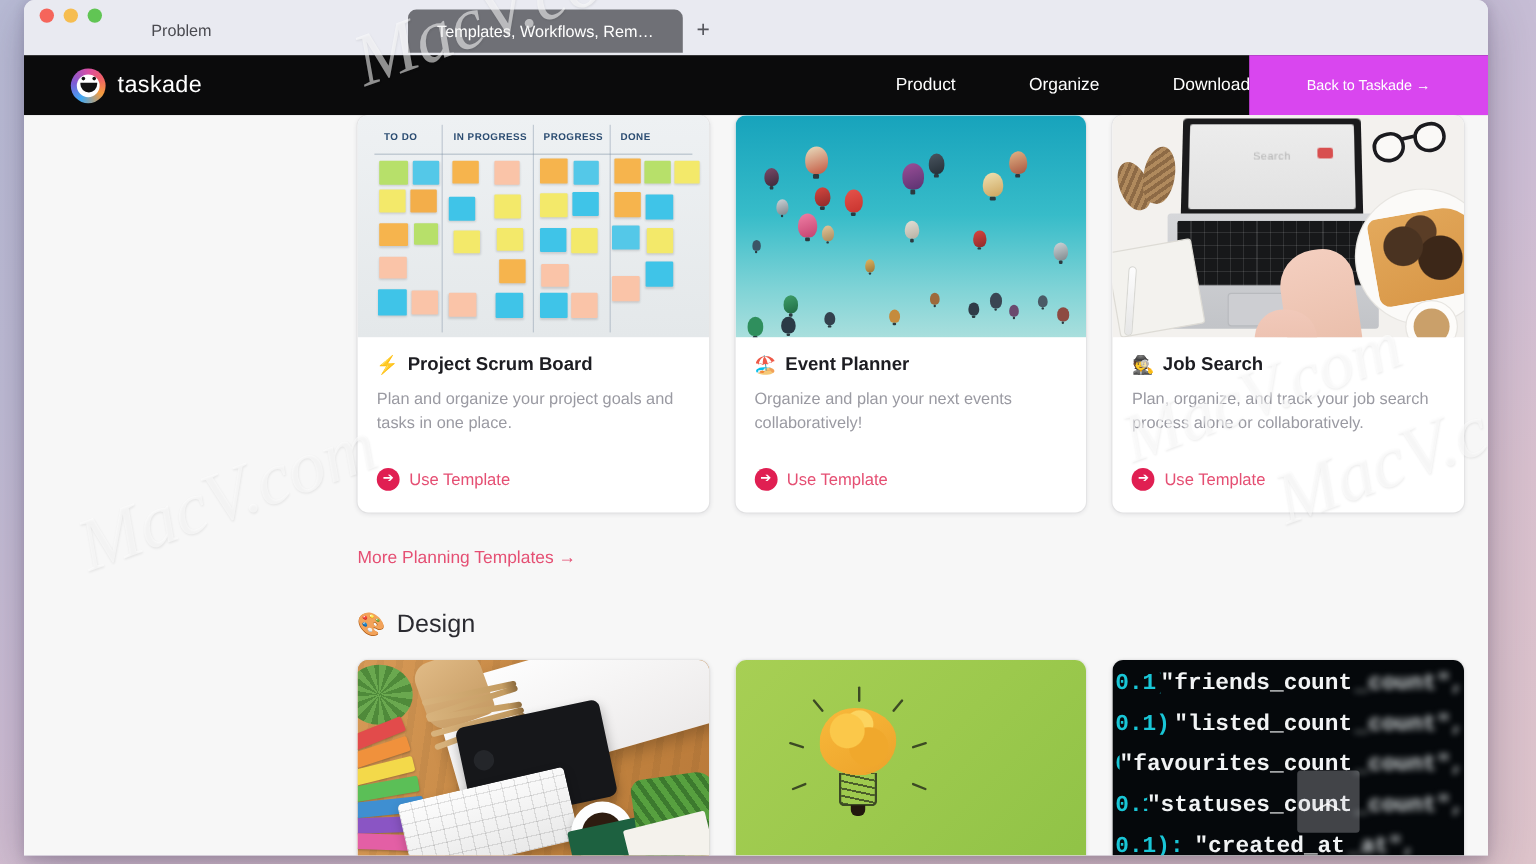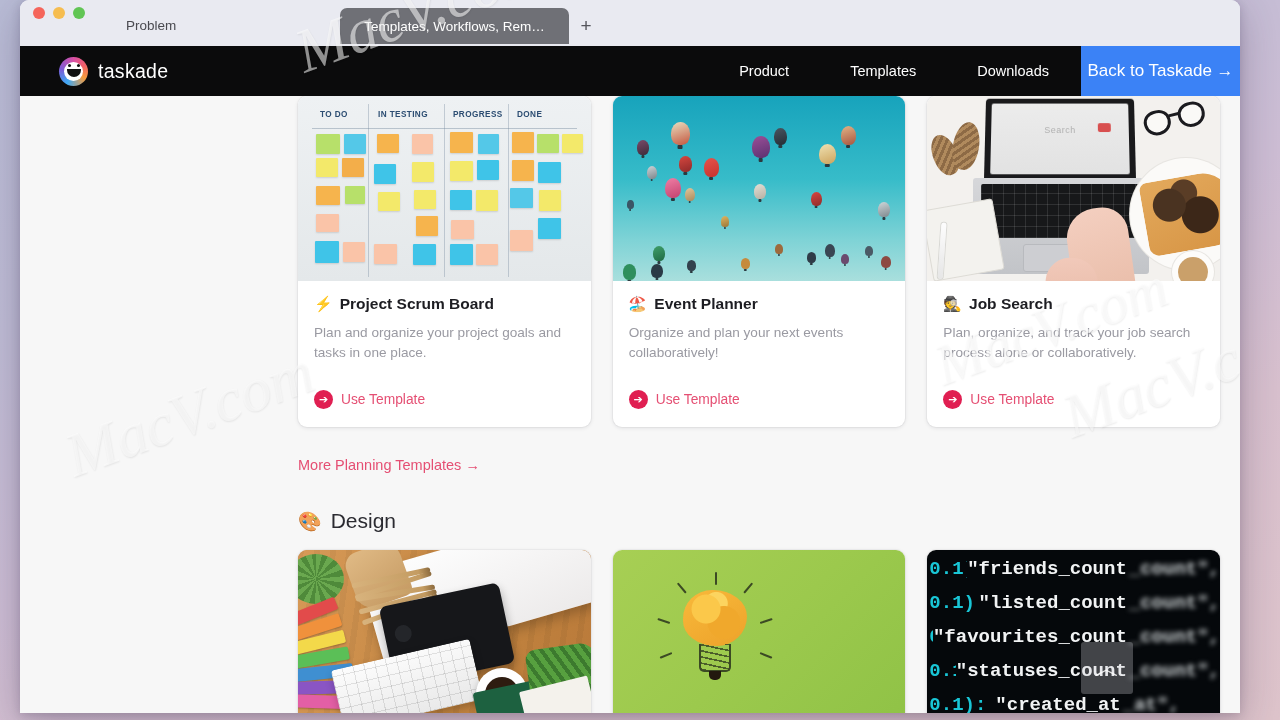--- a/index.html
+++ b/index.html
@@ -165,24 +165,24 @@
     color: #ffffff;
     font-size: 14.5px;
     cursor: pointer;
     white-space: nowrap;
   }
   #nav-cta {
     position: absolute;
     right: 0;
     top: 0;
     height: 50px;
-    width: 159px;
-    background: #3b82f6;
+    width: 199px;
+    background: #d946ef;
     color: #ffffff;
-    font-size: 17px;
+    font-size: 12px;
     display: flex;
     align-items: center;
     justify-content: center;
     cursor: pointer;
     white-space: nowrap;
   }
 
   
   #page {
     position: relative;
@@ -734,41 +734,41 @@
     <div id="site-nav">
       <div id="brand">
         <div id="brand-mark">
           <div class="brand-face"></div>
         </div>
         <div id="brand-word">taskade</div>
       </div>
 
       <div id="nav-links">
         <div class="nav-link">Product</div>
-        <div class="nav-link">Templates</div>
+        <div class="nav-link">Organize</div>
         <div class="nav-link">Downloads</div>
       </div>
 
       <div id="nav-cta">Back to Taskade →</div>
     </div>
 
     <div id="page">
       <div id="content">
 
         
         <div class="card-row">
 
           <div class="card">
             <div class="card-media img-scrum">
               <div class="scrum-rule" style="left:14px;right:14px;top:32px;"></div>
               <div class="scrum-divider" style="left:70px;"></div>
               <div class="scrum-divider" style="left:146px;"></div>
               <div class="scrum-divider" style="left:210px;"></div>
               <div class="scrum-col-label" style="left:22px;">TO DO</div>
-              <div class="scrum-col-label" style="left:80px;">IN TESTING</div>
+              <div class="scrum-col-label" style="left:80px;">IN PROGRESS</div>
               <div class="scrum-col-label" style="left:155px;">PROGRESS</div>
               <div class="scrum-col-label" style="left:219px;">DONE</div>
 
               <div class="note" style="left:18px;top:38px;width:24px;height:20px;background:#b7e06a;"></div>
               <div class="note" style="left:46px;top:38px;width:22px;height:20px;background:#54c8e8;"></div>
               <div class="note" style="left:18px;top:62px;width:22px;height:19px;background:#f3e96a;"></div>
               <div class="note" style="left:44px;top:62px;width:22px;height:19px;background:#f3ae4a;"></div>
               <div class="note" style="left:18px;top:90px;width:24px;height:19px;background:#f6b44d;"></div>
               <div class="note" style="left:47px;top:90px;width:20px;height:18px;background:#b7e06a;"></div>
               <div class="note" style="left:18px;top:118px;width:23px;height:18px;background:#fac4a8;"></div>

